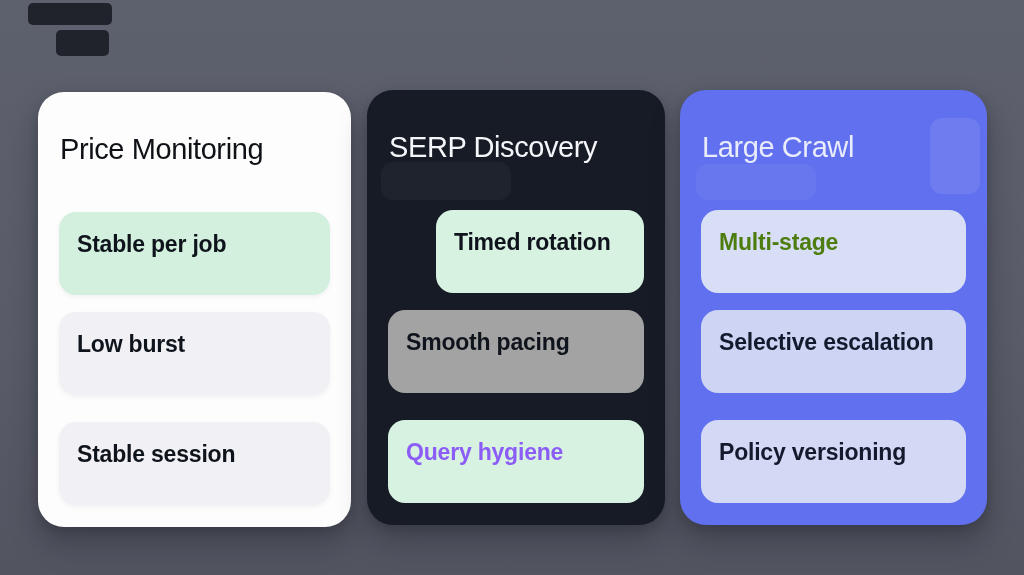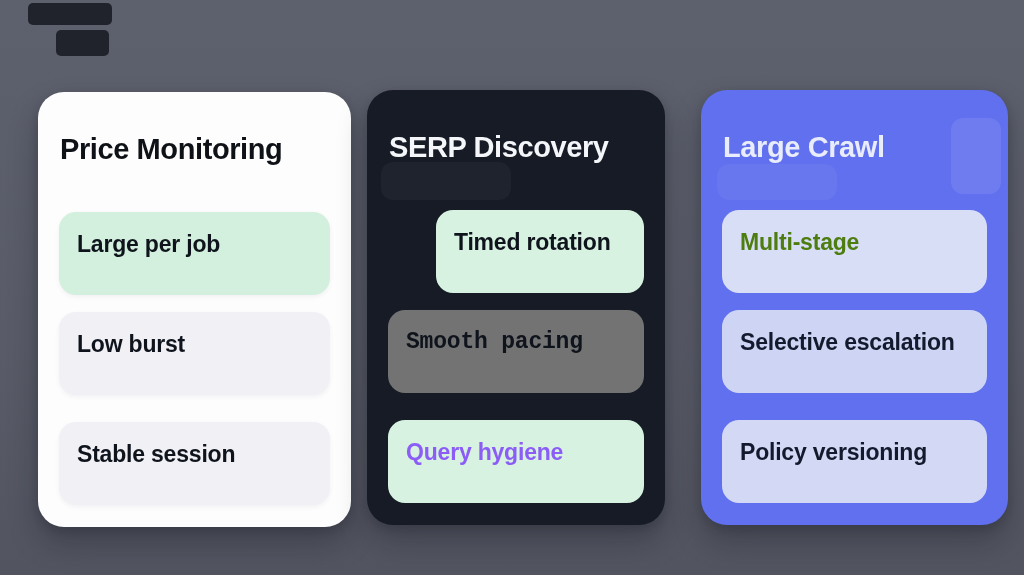--- a/index.html
+++ b/index.html
@@ -33,21 +33,21 @@
   .card.c1 { left: 38px;  width: 313px; top: 92px; }
   .card.c2 { left: 367px; width: 298px; }
   .card.c3 { left: 680px; width: 307px; }
 
   .card-title {
     position: absolute;
     left: 22px;
     top: 40px;
     font-size: 29px;
     line-height: 34px;
-    font-weight: 700;
+    font-weight: 400;
     letter-spacing: -0.4px;
     white-space: nowrap;
   }
 
   .chip {
     position: absolute;
     left: 21px;
     right: 21px;
     height: 83px;
     border-radius: 17px;
@@ -77,34 +77,34 @@
 </head>
 <body>
 
 <div class="stage">
 
   <div class="decor-mark m1" style="background: rgb(32, 35, 44);"></div>
   <div class="decor-mark m2" style="background: rgb(32, 35, 44);"></div>
 
   <div class="card c1" style="background: rgb(253, 253, 254);">
     <div class="card-title" style="color: rgb(14, 17, 22);">Price Monitoring</div>
-    <div class="chip r1" style="background: rgb(210, 240, 221); color: rgb(15, 20, 28);">Large per job</div>
+    <div class="chip r1" style="background: rgb(210, 240, 221); color: rgb(15, 20, 28);">Stable per job</div>
     <div class="chip r2" style="background: rgb(240, 240, 245); color: rgb(15, 20, 28);">Low burst</div>
     <div class="chip r3" style="background: rgb(240, 240, 245); color: rgb(15, 20, 28);">Stable session</div>
   </div>
 
   <div class="card c2" style="background: rgb(22, 27, 38);">
     <div class="hl dark-title"></div>
     <div class="card-title" style="color: rgb(244, 246, 249);">SERP Discovery</div>
     <div class="chip r1" style="background: rgb(215, 242, 225); color: rgb(15, 20, 28); margin-left: 48px;">Timed rotation</div>
-    <div class="chip r2" style="background: #737373; color: rgb(15, 20, 28); font-family: Liberation Mono, monospace;">Smooth pacing</div>
+    <div class="chip r2" style="background: #a3a3a3; color: rgb(15, 20, 28);">Smooth pacing</div>
     <div class="chip r3" style="background: rgb(215, 242, 225); color: #8b5cf6;">Query hygiene</div>
   </div>
 
-  <div class="card c3" style="background: rgb(96, 112, 238); margin-left: 21px;">
+  <div class="card c3" style="background: rgb(96, 112, 238);">
     <div class="hl blue-edge"></div>
     <div class="hl blue-title"></div>
     <div class="card-title" style="color: rgb(232, 236, 251);">Large Crawl</div>
     <div class="chip r1" style="background: rgb(217, 222, 247); color: #4d7c0f;">Multi-stage</div>
     <div class="chip r2" style="background: rgb(206, 213, 244); color: rgb(20, 26, 45);">Selective escalation</div>
     <div class="chip r3" style="background: rgb(211, 217, 245); color: rgb(20, 26, 45);">Policy versioning</div>
   </div>
 
 </div>
 

